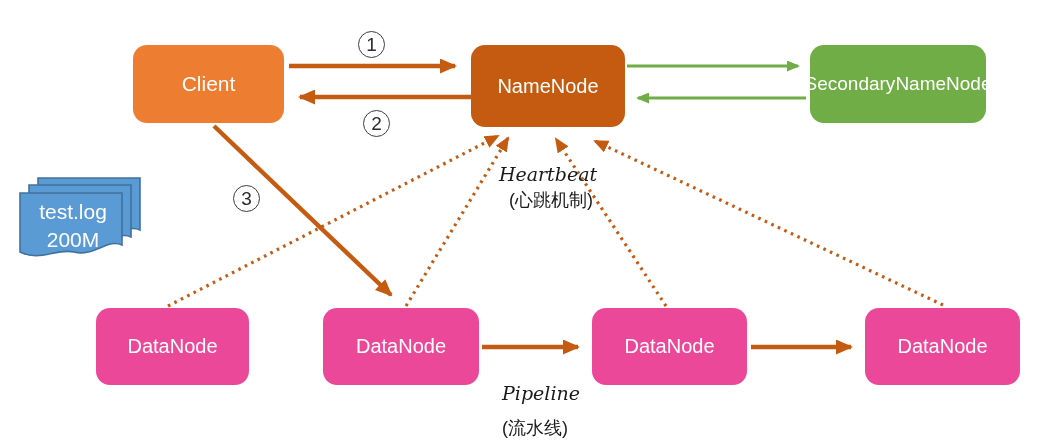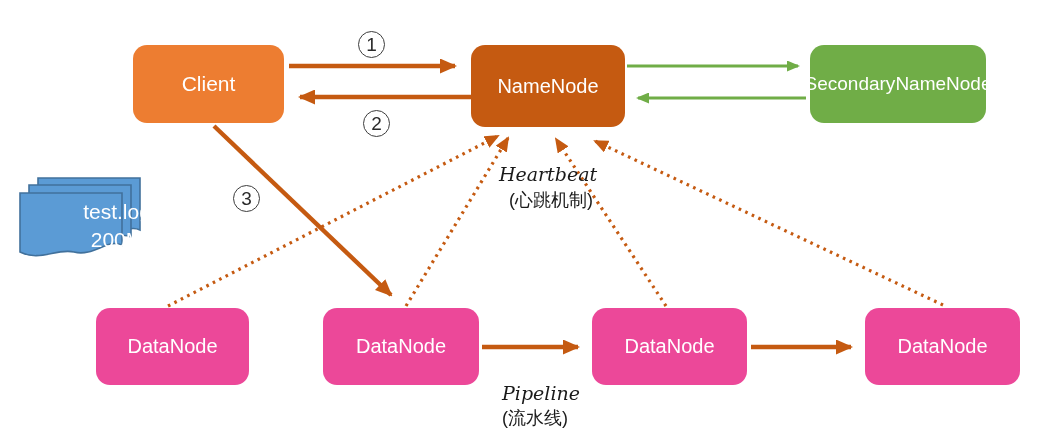--- a/index.html
+++ b/index.html
@@ -24,21 +24,21 @@
   .badge{
     position:absolute;width:27px;height:27px;border:1.7px solid #3d3d3d;border-radius:50%;
     display:flex;align-items:center;justify-content:center;font-size:19px;color:#2b2b2b;
     background:transparent;box-sizing:border-box;
   }
   .ann{position:absolute;transform:translate(-50%,-50%);white-space:nowrap;color:#1a1a1a;text-align:center;}
   .ann-en{font-family:"DejaVu Serif","Liberation Serif",serif;font-style:italic;font-size:19px;}
   .ann-zh{font-family:"Liberation Sans",sans-serif;font-size:18px;}
   .filetext{
     position:absolute;left:20px;top:198px;width:106px;color:#ffffff;text-align:center;
-    font-size:21px;line-height:1.32;margin-left:44px;
+    font-size:21px;line-height:1.32;
   }
 </style>
 </head>
 <body>
 
 <div class="stage">
 
   <svg class="arrow-layer" viewBox="0 0 1045 448" xmlns="http://www.w3.org/2000/svg">
     <defs>
       <marker id="mO" markerUnits="userSpaceOnUse" markerWidth="17" markerHeight="15" refX="15" refY="7.5" orient="auto">
@@ -110,15 +110,15 @@
   <div class="badge" style="left:363px;top:110px;">
     <span>2</span>
   </div>
   <div class="badge" style="left:233px;top:185px;">
     <span>3</span>
   </div>
 
   <div class="ann ann-en" style="left:548px;top:174px;">Heartbeat</div>
   <div class="ann ann-zh" style="left:551px;top:200px;">(心跳机制)</div>
   <div class="ann ann-en" style="left:529px;top:393px;margin-left:12px;">Pipeline</div>
-  <div class="ann ann-zh" style="left:535px;top:418px;">(流水线)</div>
+  <div class="ann ann-zh" style="left:535px;top:428px;">(流水线)</div>
 
 </div>
 
 </body></html>

